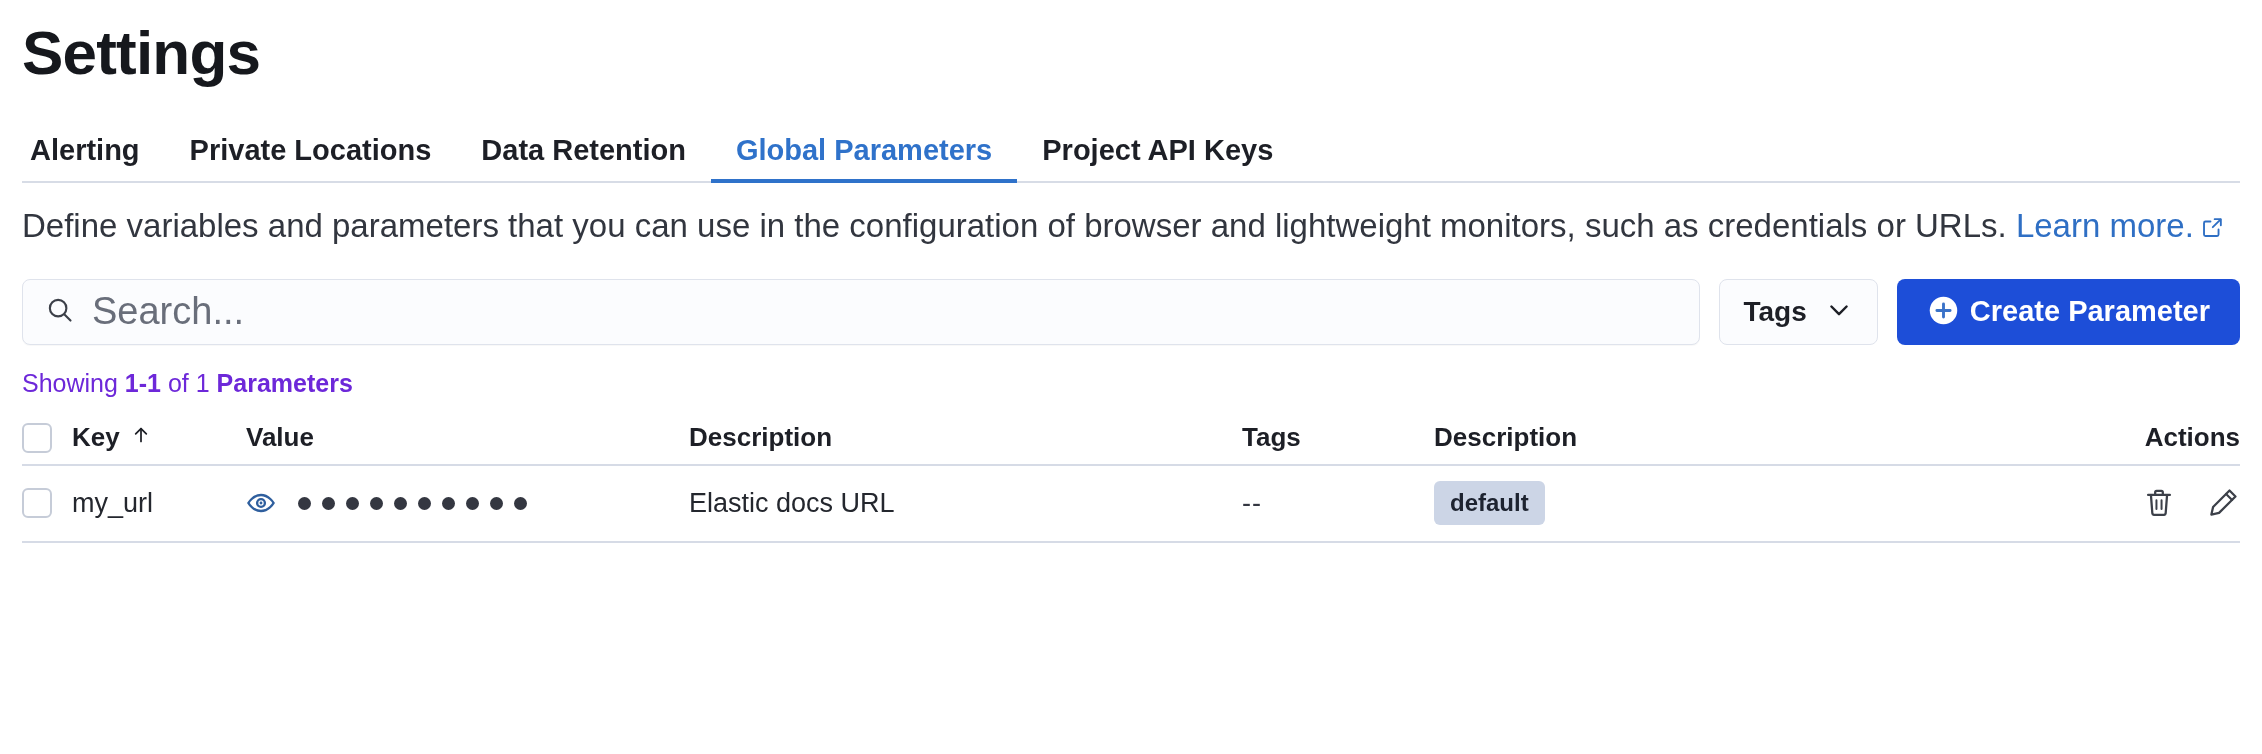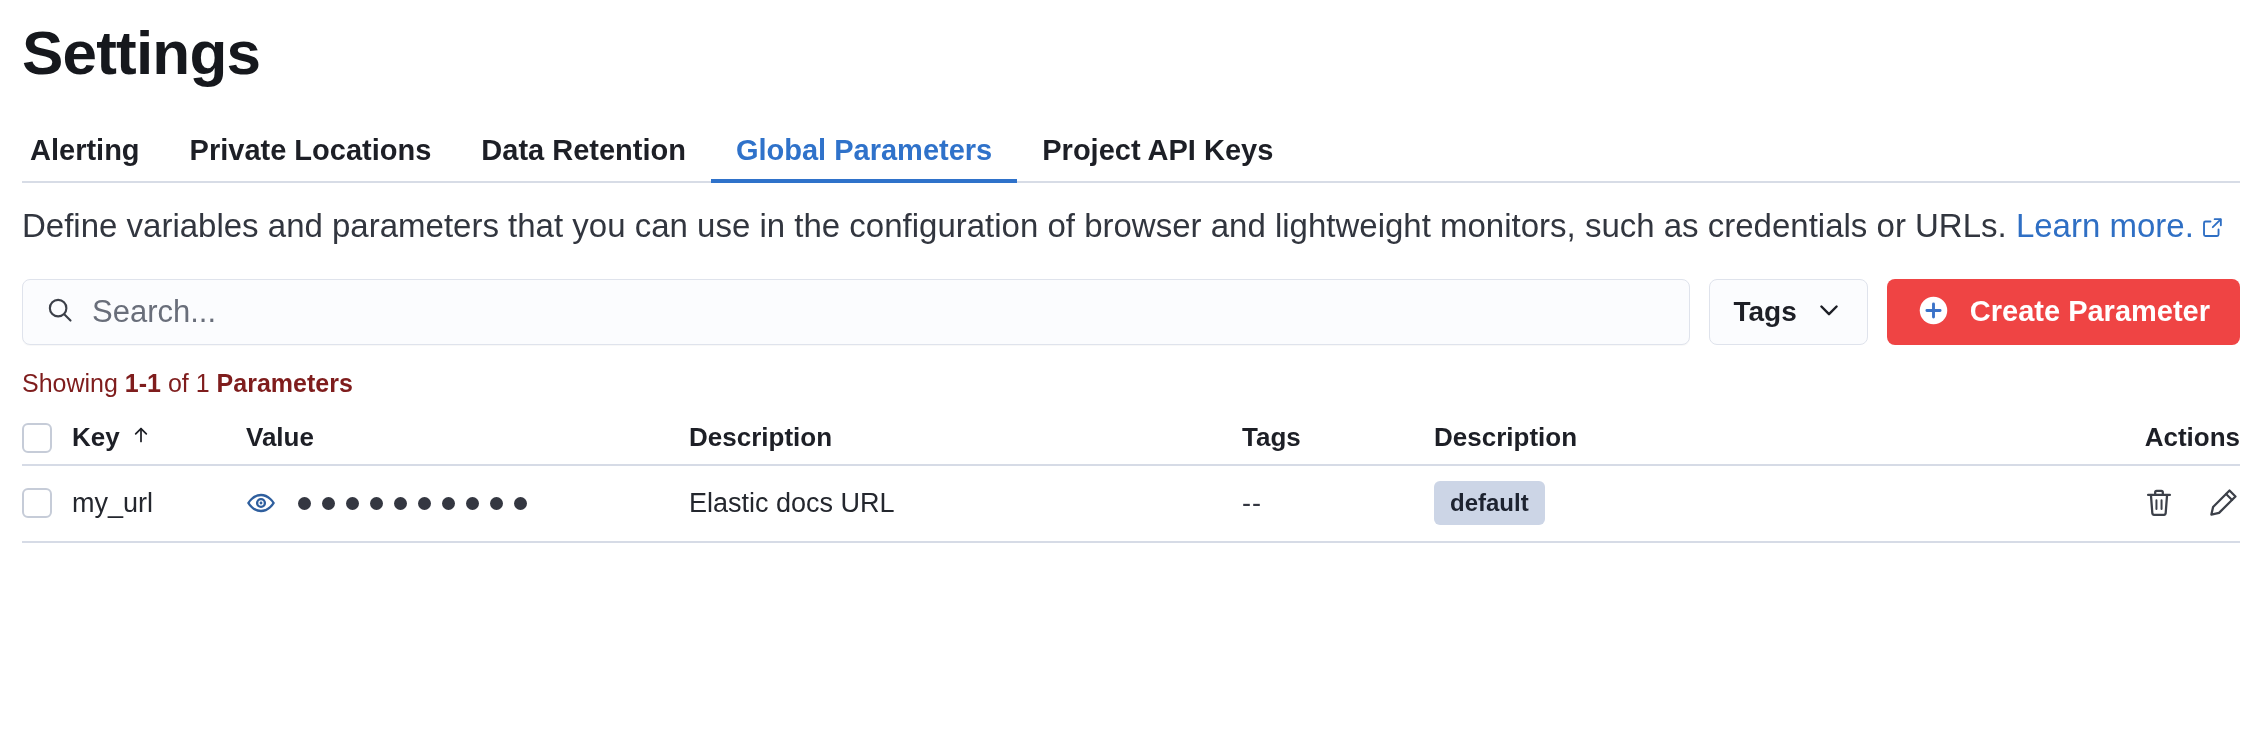--- a/index.html
+++ b/index.html
@@ -94,21 +94,21 @@
     align-items: center;
     gap: 17px;
     background: #fbfcfe;
     border: 1px solid #dfe3ec;
     border-radius: 8px;
     padding: 0 22px;
     box-sizing: border-box;
     box-shadow: 0 1px 1px rgba(15,23,42,0.03);
   }
   .search-placeholder {
-    font-size: 31px;
+    font-size: 38px;
     color: #696e7a;
   }
   .tags-select {
     height: 66px;
     min-width: 122px;
     display: flex;
     align-items: center;
     justify-content: center;
     gap: 18px;
     background: #fbfcfe;
@@ -120,40 +120,40 @@
   }
   .tags-select .label {
     font-size: 28px;
     font-weight: 700;
     color: #1d1f26;
   }
   .create-btn {
     height: 66px;
     display: flex;
     align-items: center;
-    gap: 20px;
-    background: #ef4444;
+    gap: 10px;
+    background: #1d4ed8;
     border: none;
     border-radius: 8px;
     padding: 0 30px;
     cursor: pointer;
     box-sizing: border-box;
   }
   .create-btn .label {
     font-size: 29px;
     font-weight: 700;
     color: #ffffff;
     white-space: nowrap;
   }
 
   
   .showing {
     margin-top: 24px;
     font-size: 25px;
-    color: #7f1d1d;
+    color: #6d28d9;
   }
   .showing b { font-weight: 700; }
 
   
   .table {
     margin-top: 14px;
     width: 100%;
   }
   .trow {
     display: flex;

